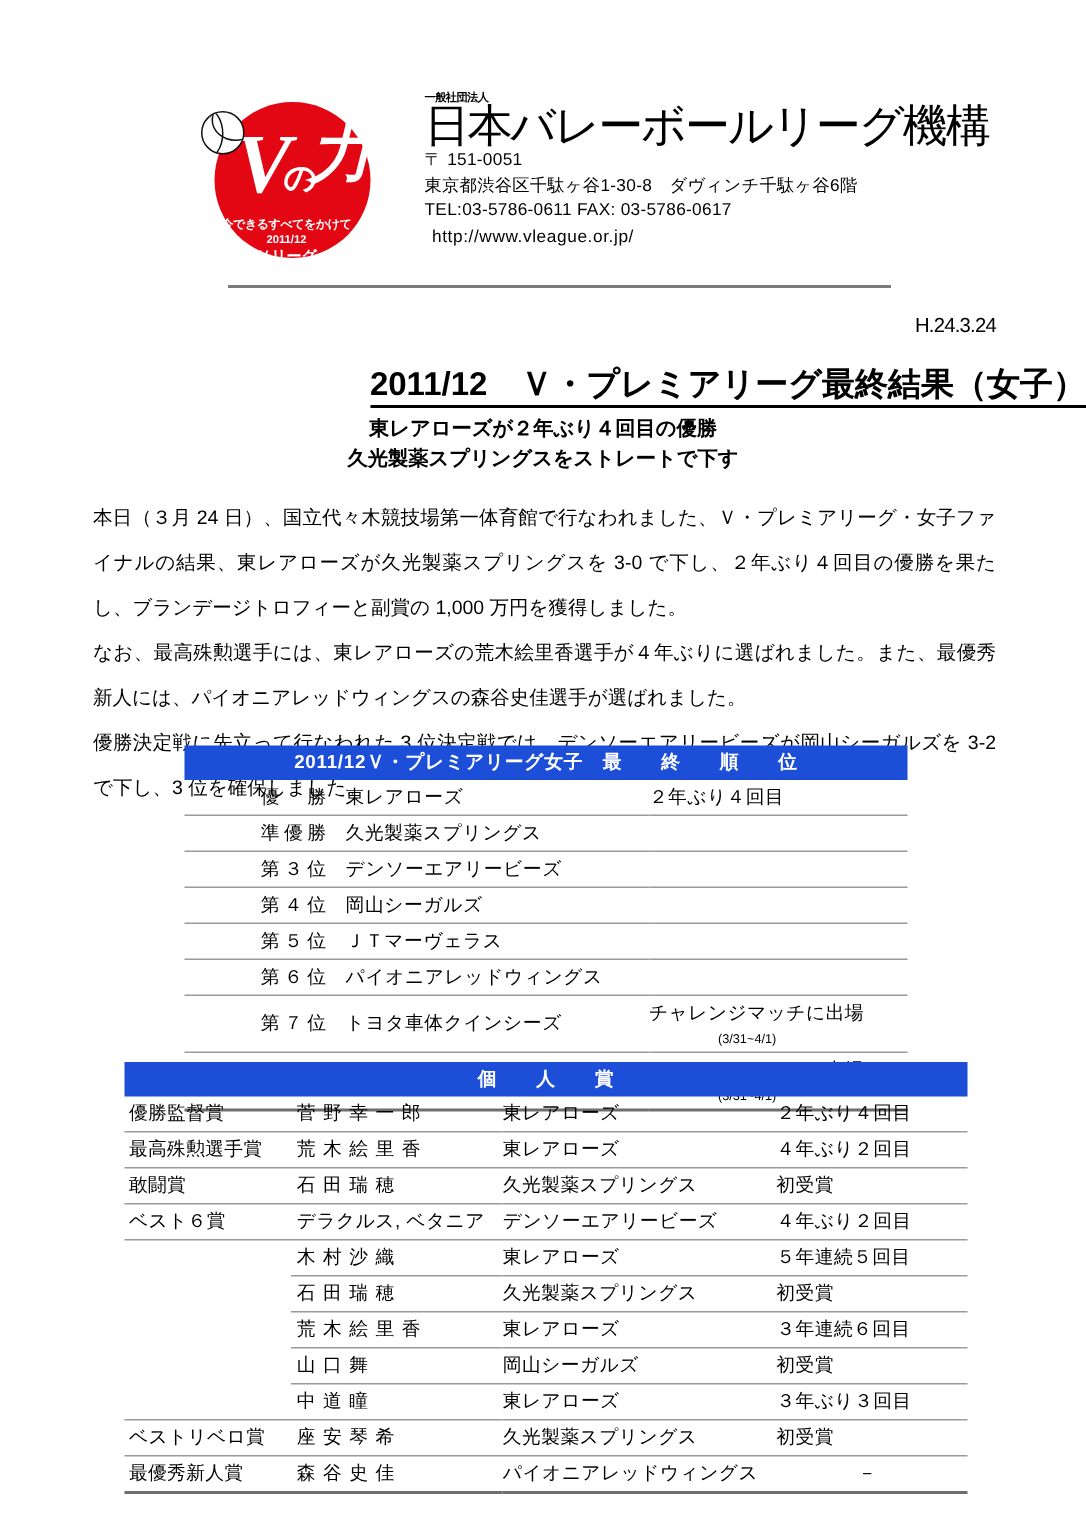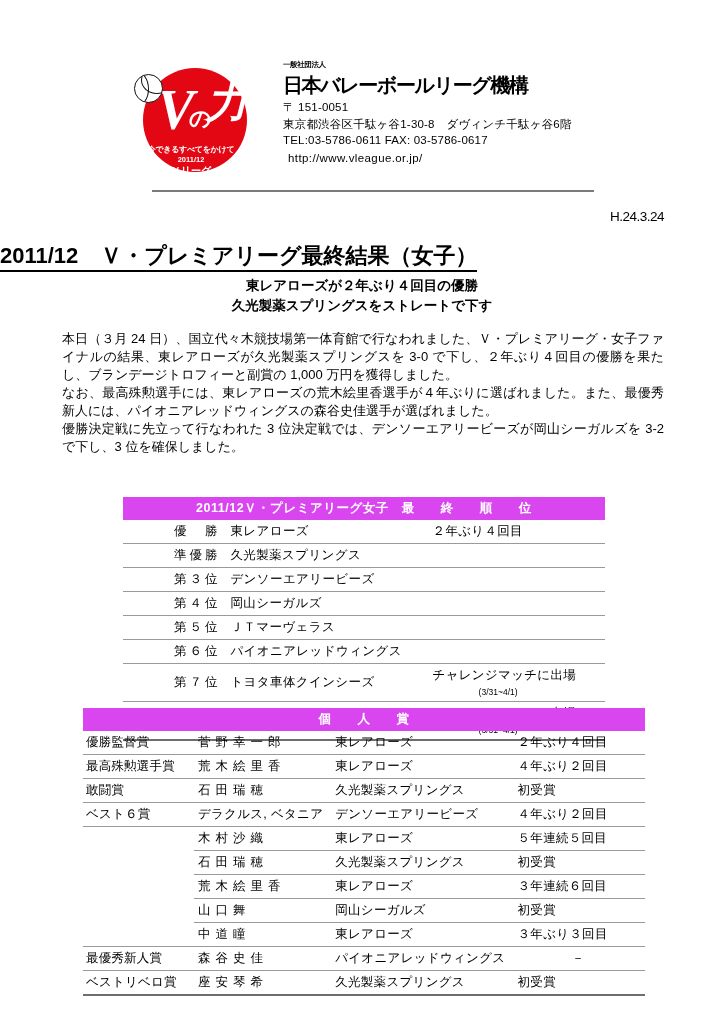--- a/index.html
+++ b/index.html
@@ -142,22 +142,22 @@
     width: 340px;
   }
   .org-small {
     font-size: 7.5px;
     font-weight: bold;
     letter-spacing: -0.4px;
     line-height: 10px;
     margin-bottom: 1px;
   }
   .org-name {
-    font-size: 20px;
-    font-weight: bold;
+    font-size: 30px;
+    font-weight: normal;
     letter-spacing: -1.4px;
     line-height: 28px;
     white-space: nowrap;
   }
   .org-line {
     font-size: 11.5px;
     line-height: 16.5px;
     letter-spacing: 0.2px;
     white-space: nowrap;
   }
@@ -183,21 +183,21 @@
     right: 60px;
     top: 209px;
     font-size: 13.5px;
     letter-spacing: -0.5px;
   }
   .doc-title {
     position: absolute;
     left: 0;
     top: 241px;
     width: 724px;
-    text-align: left;
+    text-align: right;
     font-size: 22px;
     font-weight: bold;
     letter-spacing: 0px;
   }
   .doc-title span {
     border-bottom: 2px solid #000;
     padding-bottom: 2px;
   }
   .doc-sub1, .doc-sub2 {
     position: absolute;
@@ -210,32 +210,32 @@
   .doc-sub1 { top: 277px; }
   .doc-sub2 { top: 297px; }
 
   
   .body-text {
     position: absolute;
     left: 62px;
     top: 330px;
     width: 602px;
     font-size: 13px;
-    line-height: 18px;
+    line-height: 30px;
     text-align: justify;
   }
   .body-text p { margin: 0; }
 
   
   .tbl {
     position: absolute;
     border-collapse: collapse;
   }
   .tbl-head td {
-    background: #d946ef;
+    background: #1d4ed8;
     color: #ffffff;
     font-size: 14px;
     font-weight: bold;
     text-align: center;
     padding: 3px 0 4px 0;
     letter-spacing: 0.5px;
   }
   .tbl td {
     font-size: 12.5px;
     padding: 3px 0 3px 0;
@@ -452,27 +452,27 @@
         <td class="c-team">岡山シーガルズ</td>
         <td class="c-note">初受賞</td>
       </tr>
       <tr>
         <td class="c-award"></td>
         <td class="c-person">中道瞳</td>
         <td class="c-team">東レアローズ</td>
         <td class="c-note">３年ぶり３回目</td>
       </tr>
       <tr>
+        <td class="c-award">ベストリベロ賞</td>
+        <td class="c-person">座安琴希</td>
+        <td class="c-team">久光製薬スプリングス</td>
+        <td class="c-note">初受賞</td>
+      </tr>
+      <tr>
         <td class="c-award">最優秀新人賞</td>
         <td class="c-person">森谷史佳</td>
         <td class="c-team">パイオニアレッドウィングス</td>
         <td class="c-note dash">－</td>
       </tr>
-      <tr>
-        <td class="c-award">ベストリベロ賞</td>
-        <td class="c-person">座安琴希</td>
-        <td class="c-team">久光製薬スプリングス</td>
-        <td class="c-note">初受賞</td>
-      </tr>
     </tbody>
   </table>
 
 </div>
 
 </body></html>

